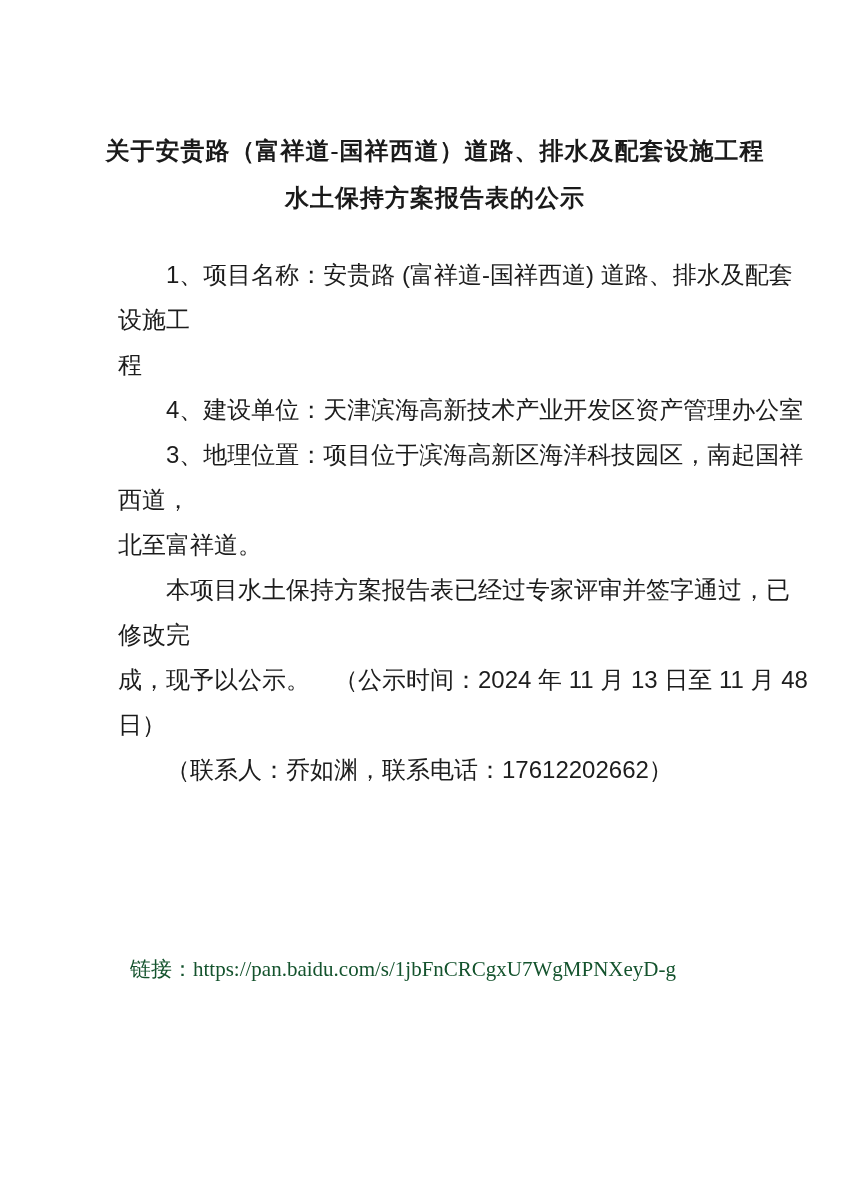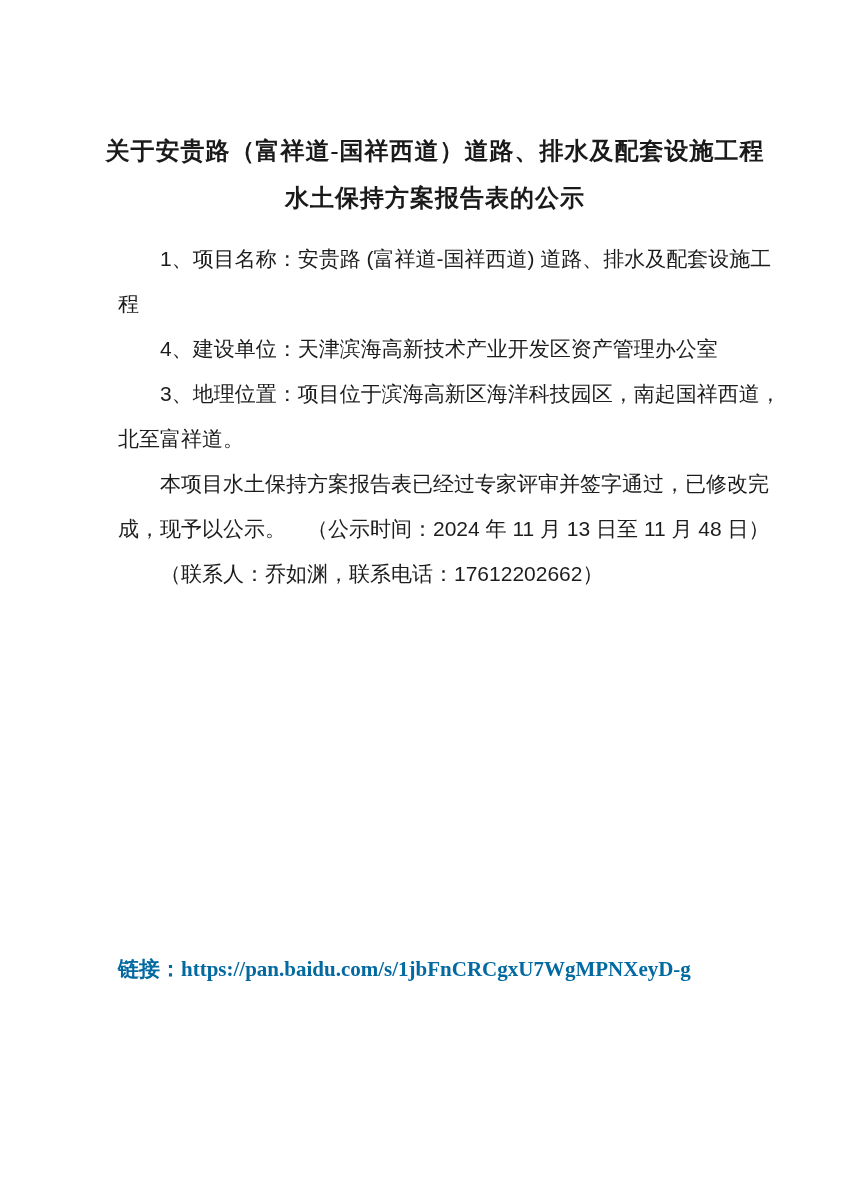--- a/index.html
+++ b/index.html
@@ -26,42 +26,41 @@
     font-weight: bold;
     font-size: 24px;
     line-height: 47px;
     letter-spacing: 1px;
     white-space: pre-line;
     color: #1a1a1a;
   }
   .doc-body {
     position: absolute;
     left: 118px;
-    top: 236px;
+    top: 252px;
     width: 690px;
     font-family: "Liberation Sans", sans-serif;
-    font-size: 21px;
+    font-size: 24px;
     line-height: 45px;
     color: #1c1c1c;
   }
   .doc-body .para {
     margin: 0;
     white-space: pre-line;
     text-align: left;
   }
   .doc-footer {
     position: absolute;
-    left: 118px;
+    left: 130px;
     top: 945px;
     width: 690px;
     font-family: "Liberation Sans", sans-serif;
     font-size: 21px;
     line-height: 47px;
-    color: #0369a1;
-    font-weight: bold;
+    color: #14532d;
   }
   .doc-footer .footer-line {
     margin: 0;
   }
   .latin {
     font-family: "Liberation Serif", serif;
     font-size: 21px;
   }
 </style>
 </head>

